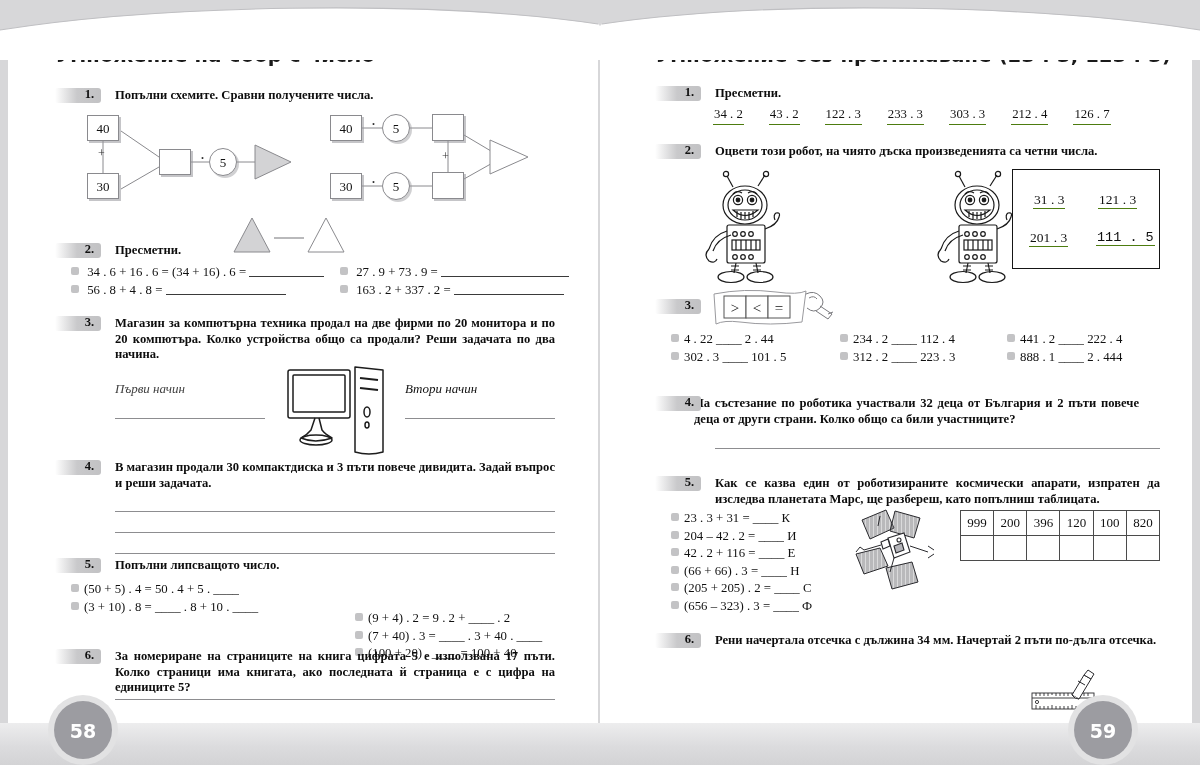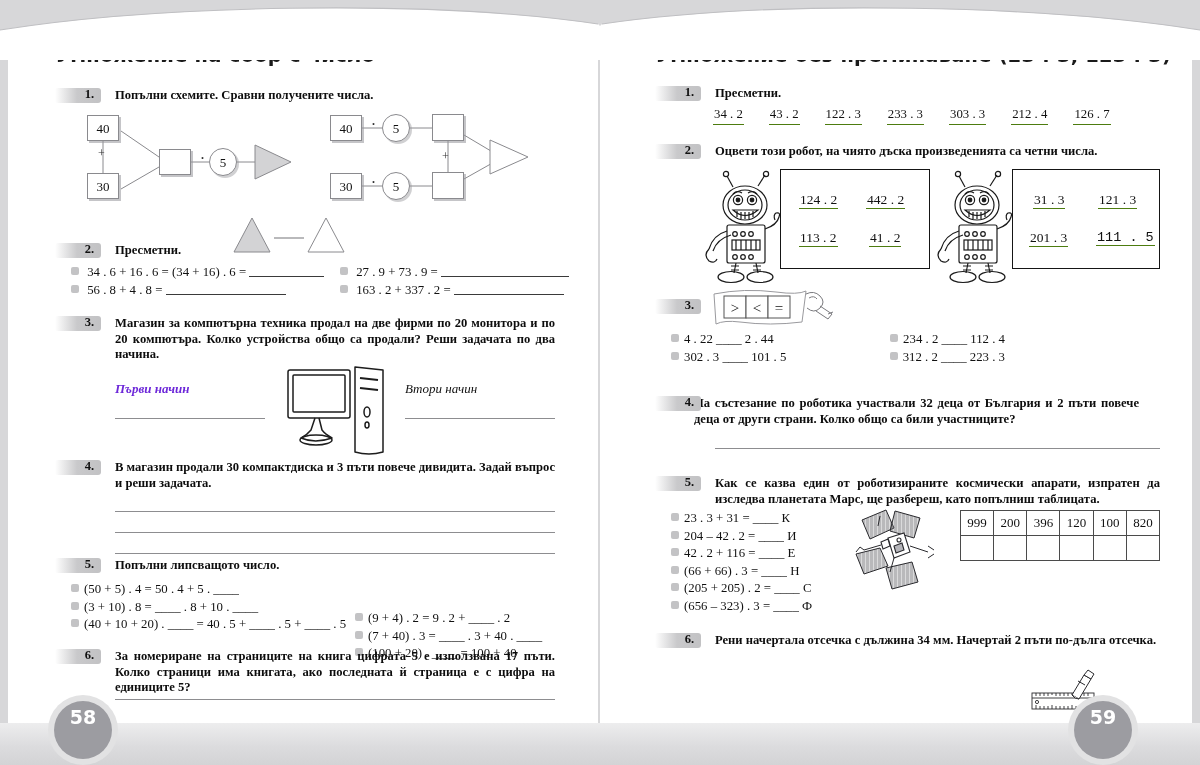--- a/index.html
+++ b/index.html
@@ -105,21 +105,21 @@
   .pagenum .ring {
     position:absolute; inset:0; border-radius:50%;
     background:#e2e2e3;
   }
   .pagenum .disc {
     position:absolute; left:6px; right:6px; top:6px; bottom:6px;
     border-radius:50%;
     background:#9c9ca1;
   }
   .pagenum .t {
-    position:absolute; left:0; right:0; top:11px;
+    position:absolute; left:0; right:0; top:25px;
     text-align:center;
     font-family:"DejaVu Sans", sans-serif;
     font-weight:bold; font-size:19px; color:#ffffff;
   }
   .pn-left  { left:48px; }
   .pn-right { right:62px; }
 
   
   .box-sq {
     position:absolute; border:1px solid #8a8a8e; background:#fff;
@@ -253,21 +253,21 @@
       </div>
 
       <div class="ex" style="top:280px;">
         <div class="ex-num">
           <span>3.</span>
         </div>
         <div class="ex-body" style="width:440px;">Магазин за компютърна техника продал на две фирми по 20 монитора и по 20 компютъра. Колко устройства общо са продали? Реши задачата по два начина.</div>
       </div>
 
       <div style="position:absolute; top:345px; left:60px; width:150px;">
-        <div style="font-family:'Liberation Serif',serif; font-style:italic; font-size:13px; color:#6d28d9;font-weight:bold;">Първи начин</div>
+        <div style="font-family:'Liberation Serif',serif; font-style:italic; font-size:13px; color:#404040;">Първи начин</div>
         <div class="rule" style="margin-top:21px;"></div>
       </div>
 
       <div style="position:absolute; top:328px; left:230px;">
         <svg width="105" height="98" viewBox="0 0 105 98">
           <g fill="none" stroke="#1d1d1d" stroke-width="1.5" stroke-linejoin="round">
             <rect x="3" y="6" width="62" height="48" rx="2"></rect>
             <rect x="8" y="11" width="52" height="37" rx="1"></rect>
             <path d="M30 54 L26 66 Q22 71 16 74 Q30 80 47 74 Q40 70 37 66 L34 54"></path>
             <ellipse cx="31" cy="76" rx="16" ry="5"></ellipse>
@@ -299,21 +299,20 @@
 
       <div class="ex" style="top:522px;">
         <div class="ex-num">
           <span>5.</span>
         </div>
         <div class="ex-body">Попълни липсващото число.</div>
       </div>
       <div style="position:absolute; top:545px; left:16px; width:300px;">
         <div class="itm bullet">(50 + 5) . 4 = 50 . 4 + 5 . ____</div>
         <div class="itm bullet">(3 + 10) . 8 = ____ . 8 + 10 . ____</div>
-        <div class="itm bullet">(40 + 10 + 20) . ____ = 40 . 5 + ____ . 5 + ____ . 5</div>
       </div>
       <div style="position:absolute; top:574px; left:300px; width:220px;">
         <div class="itm bullet">(9 + 4) . 2 = 9 . 2 + ____ . 2</div>
         <div class="itm bullet">(7 + 40) . 3 = ____ . 3 + 40 . ____</div>
         <div class="itm bullet">(100 + 20) . ____ = 100 + 40</div>
       </div>
 
       <div class="ex" style="top:613px;">
         <div class="ex-num">
           <span>6.</span>
@@ -385,34 +384,20 @@
             <path d="M62 60 Q74 56 76 48 Q78 43 73 44 Q70 46 72 51"></path>
             <path d="M33 94 L31 104"></path>
               <path d="M53 94 L55 104"></path>
             <path d="M28 97 L36 97 M28 101 L36 101"></path>
               <path d="M50 97 L58 97 M50 101 L58 101"></path>
             <ellipse cx="28" cy="108" rx="13" ry="5.5"></ellipse>
             <ellipse cx="57" cy="108" rx="13" ry="5.5"></ellipse>
           </g>
         </svg>
       </div>
-      <div class="board" style="top:133px; left:125px; width:150px; height:100px;">
-        <div class="row" style="left:18px; top:22px;">
-          <span class="ul">124 . 2</span>
-        </div>
-        <div class="row" style="left:85px; top:22px;">
-          <span class="ul">442 . 2</span>
-        </div>
-        <div class="row" style="left:18px; top:60px;">
-          <span class="ul">113 . 2</span>
-        </div>
-        <div class="row" style="left:88px; top:60px;">
-          <span class="ul">41 . 2</span>
-        </div>
-      </div>
 
       <div style="position:absolute; top:133px; left:280px; width:105px; height:115px;">
         <svg width="105" height="115" viewBox="0 0 105 115">
           <g fill="none" stroke="#1a1a1a" stroke-width="1.2">
             <path d="M30 18 L24 7"></path>
               <circle cx="23" cy="5" r="2.6"></circle>
             <path d="M55 17 L62 6"></path>
               <circle cx="63" cy="5" r="2.6"></circle>
             <ellipse cx="42" cy="36" rx="22" ry="19"></ellipse>
             <ellipse cx="42" cy="36" rx="17" ry="15"></ellipse>
@@ -481,23 +466,27 @@
             <path d="M99 10 Q104 7 107 11"></path>
             <path d="M110 18 L122 26 L118 31 L106 23"></path>
             <path d="M118 26 L123 24"></path>
           </g>
         </svg>
       </div>
       <div style="position:absolute; top:295px; left:16px; width:165px;">
         <div class="itm bullet">4 . 22 ____ 2 . 44</div>
         <div class="itm bullet">302 . 3 ____ 101 . 5</div>
       </div>
-      <div style="position:absolute; top:295px; left:185px; width:165px;text-align:right;">
+      <div style="position:absolute; top:295px; left:185px; width:165px;">
         <div class="itm bullet">234 . 2 ____ 112 . 4</div>
         <div class="itm bullet">312 . 2 ____ 223 . 3</div>
+      </div>
+      <div style="position:absolute; top:295px; left:352px; width:165px;">
+        <div class="itm bullet">441 . 2 ____ 222 . 4</div>
+        <div class="itm bullet">888 . 1 ____ 2 . 444</div>
       </div>
 
       <div class="ex" style="top:360px;">
         <div class="ex-num">
           <span>4.</span>
         </div>
         <div class="ex-body" style="width:445px;margin-left:39px;">На състезание по роботика участвали 32 деца от България и 2 пъти повече деца от други страни. Колко общо са били участниците?</div>
       </div>
       <div style="position:absolute; top:412px; left:60px; width:445px;">
         <div class="rule"></div>

